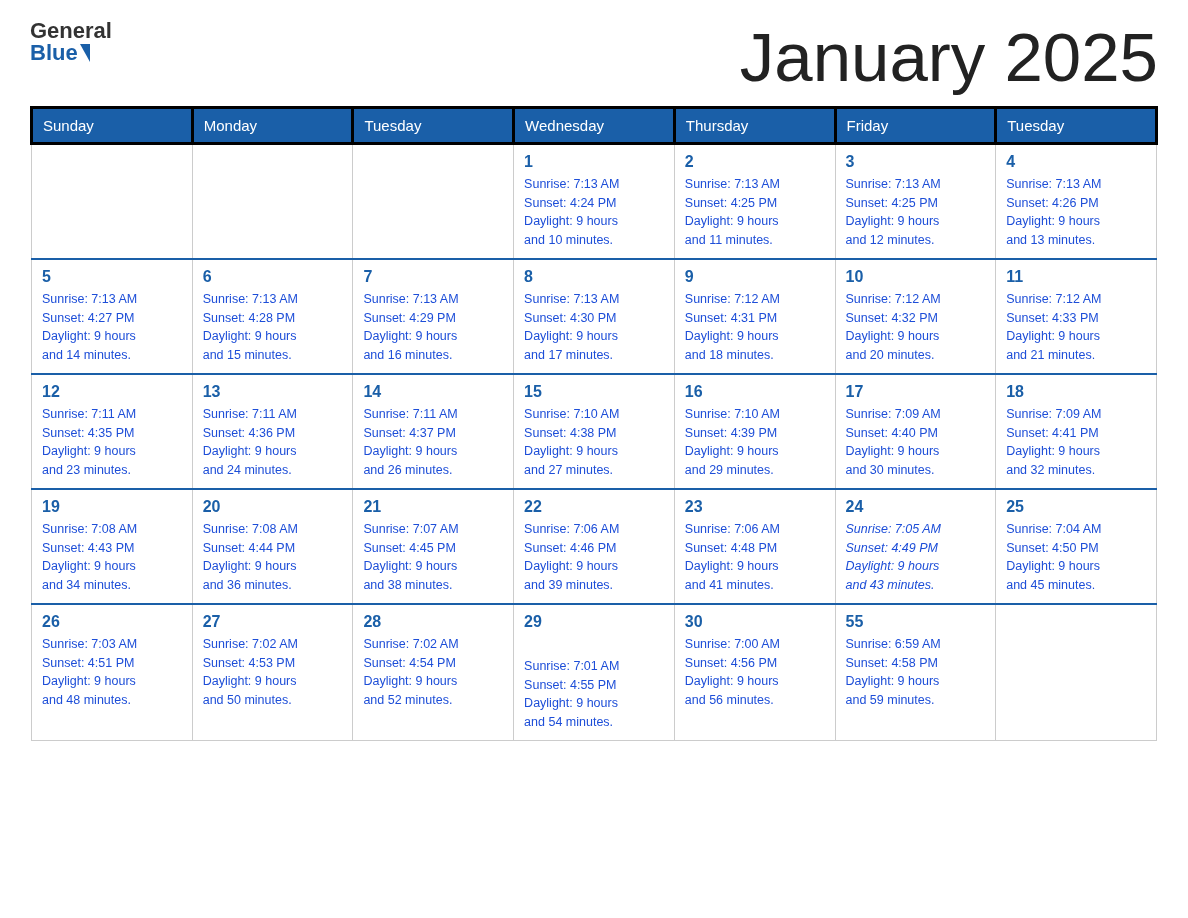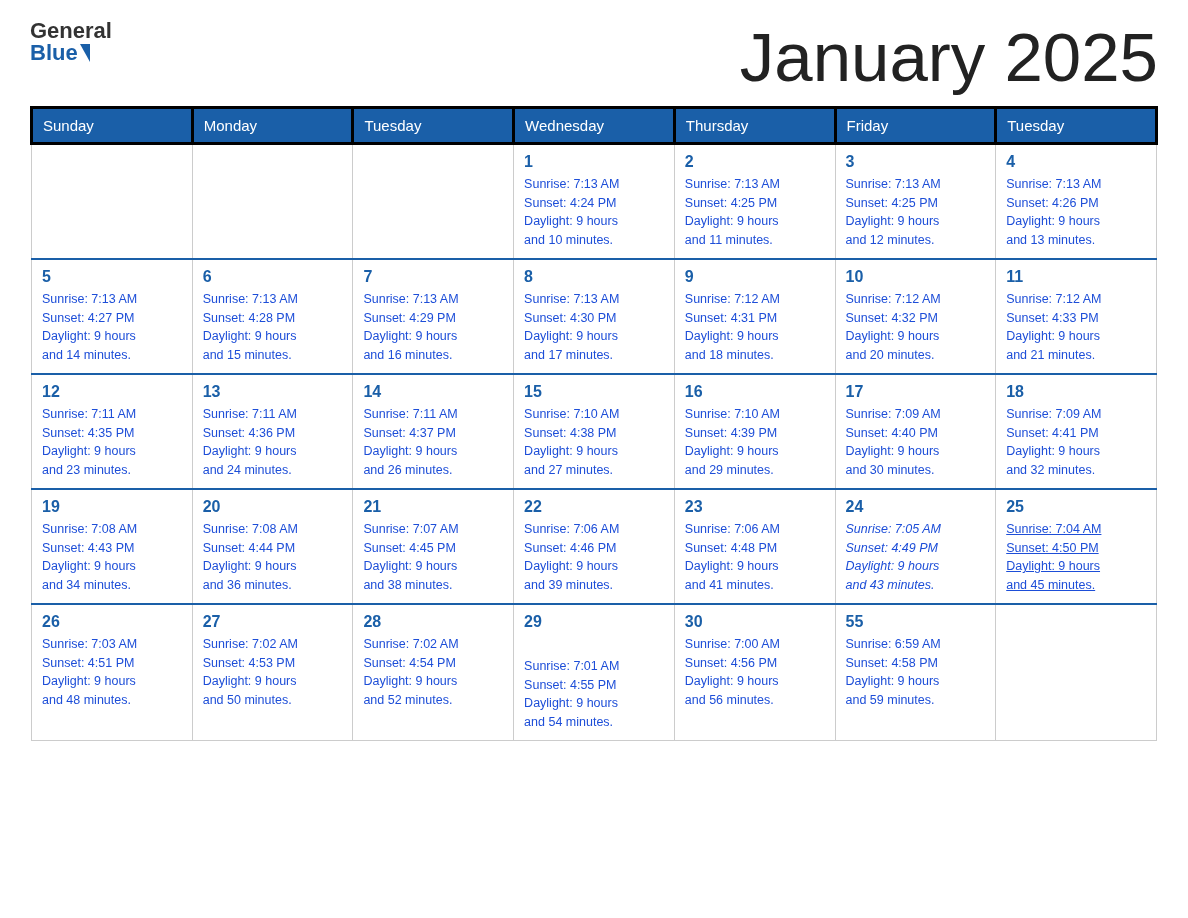--- a/index.html
+++ b/index.html
@@ -308,21 +308,21 @@
         </td>
         <td>
           <span class="day-number">24</span>
           <div class="day-info" style="white-space: pre-line; font-style: italic;">Sunrise: 7:05 AM
 Sunset: 4:49 PM
 Daylight: 9 hours
 and 43 minutes.</div>
         </td>
         <td>
           <span class="day-number">25</span>
-          <div class="day-info" style="white-space: pre-line; text-decoration: underline;">Sunrise: 7:04 AM
+          <div class="day-info" style="white-space: pre-line;">Sunrise: 7:04 AM
 Sunset: 4:50 PM
 Daylight: 9 hours
 and 45 minutes.</div>
         </td>
       </tr>
       <tr class="week-row">
         <td>
           <span class="day-number">26</span>
           <div class="day-info" style="white-space: pre-line;">Sunrise: 7:03 AM
 Sunset: 4:51 PM

